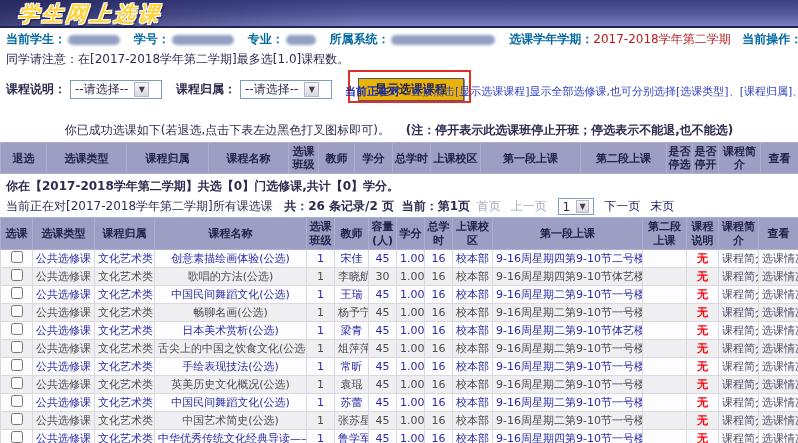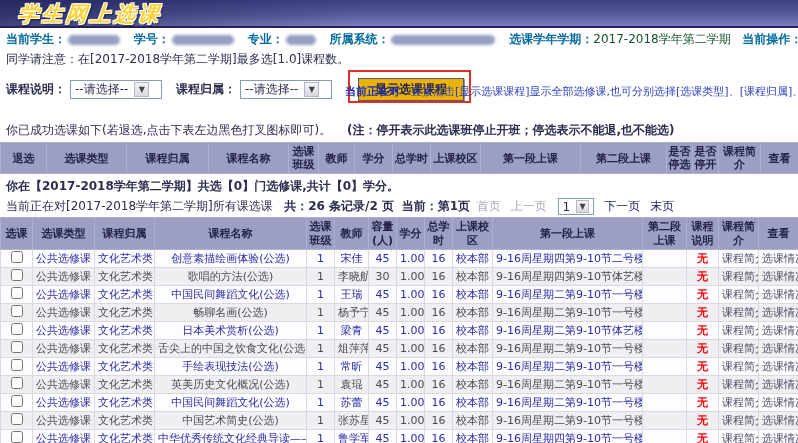--- a/index.html
+++ b/index.html
@@ -15,39 +15,39 @@
   .banner-shade{ position:absolute; left:0; top:0; bottom:0; width:46%;
     background:linear-gradient(to right,rgba(18,18,64,.55),rgba(18,18,64,0)); }
   .banner-logo{ position:absolute; left:18px; top:0; font-size:21px; font-weight:bold;
     font-style:italic; letter-spacing:3px; color:#ffd23a; transform:skewX(-6deg);
     text-shadow:-1px -1px 0 #fff,1px -1px 0 #fff,-1px 1px 0 #fff,1px 1px 0 #fff,2px 2px 2px rgba(0,0,0,.55); }
   
   .info-bar{ padding:3px 6px 1px; white-space:nowrap; }
   .info-bar b{ font-weight:bold; color:#0369a1; }
   .redact{ display:inline-block; height:10px; border-radius:5px; background:#93a0c4;
     filter:blur(1.5px); vertical-align:middle; margin:0 10px 0 2px; }
-  .lnk{ color:#14532d; text-decoration:none; }
+  .lnk{ color:#b91c1c; text-decoration:none; }
   .notice{ padding:2px 6px; }
   
   .filter-area{ position:relative; height:46px; padding:8px 6px 0; }
   .filter-left{ display:flex; align-items:center; gap:4px; }
   .fake-select{ display:inline-flex; align-items:center; border:1px solid #7f9db9;
     background:#fff; height:19px; padding-left:4px; cursor:default; }
   .fake-select .arrow{ width:15px; height:15px; margin-left:6px; background:linear-gradient(#f6f6f6,#d8d8e2);
     border:1px solid #b5b5c8; font-size:8px; line-height:13px; text-align:center; color:#444; }
   .btn-wrap{ position:relative; margin-left:22px; }
   .show-btn{ background:#eab308; border:1px solid #55556b; box-shadow:1px 1px 0 #8c8ca2;
     font-weight:bold; font-size:12px; color:#222244; padding:2px 16px; cursor:pointer;
     font-family:inherit; }
   .red-box{ position:absolute; left:-10px; top:-8px; right:-7px; height:33px;
     border:2px solid #e03026; pointer-events:none; }
   .tip{ position:absolute; left:345px; top:14px; right:2px; white-space:nowrap;
     overflow:hidden; font-size:11px; color:#2d3fc0; }
   .tip b{ color:#1b2dbb; }
-  .note-line{ padding:6px 6px 3px; white-space:nowrap; overflow:hidden; }
+  .note-line{ padding:6px 6px 3px; white-space:nowrap; overflow:hidden;text-align:center; }
   .note-line .n2{ font-weight:bold; margin-left:12px; }
   
   table{ width:798px; border-collapse:collapse; table-layout:fixed; }
   th{ background:#9c9ec4; color:#232348; font-weight:bold; font-size:11px; line-height:1.2;
     border:1px solid #aeb0cf; padding:2px 1px; text-align:center; }
   .t1 th{ height:30px; }
   .t2 th{ height:28px; }
   td{ border:1px solid #d9d9df; padding:1px 3px; height:16px; font-size:11px;
     text-align:center; overflow:hidden; white-space:nowrap; }
   td.left{ text-align:center; }

